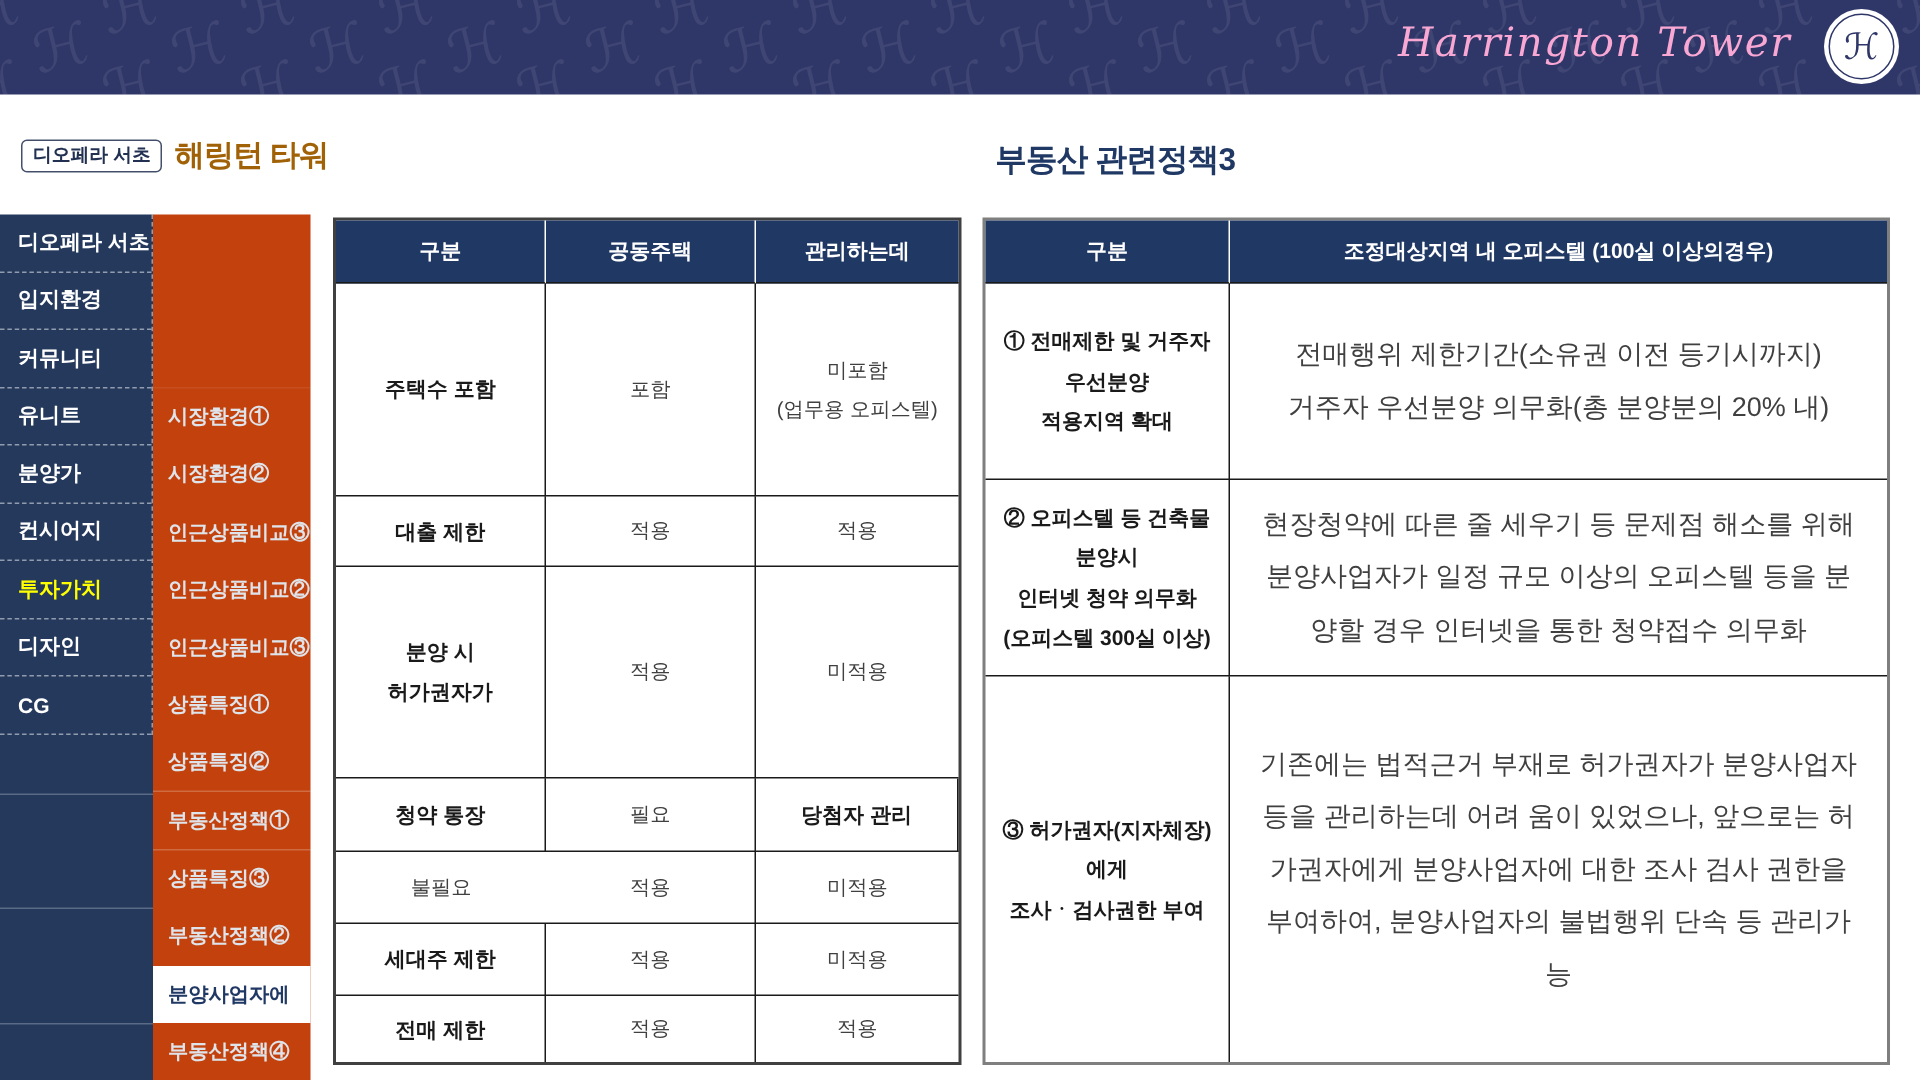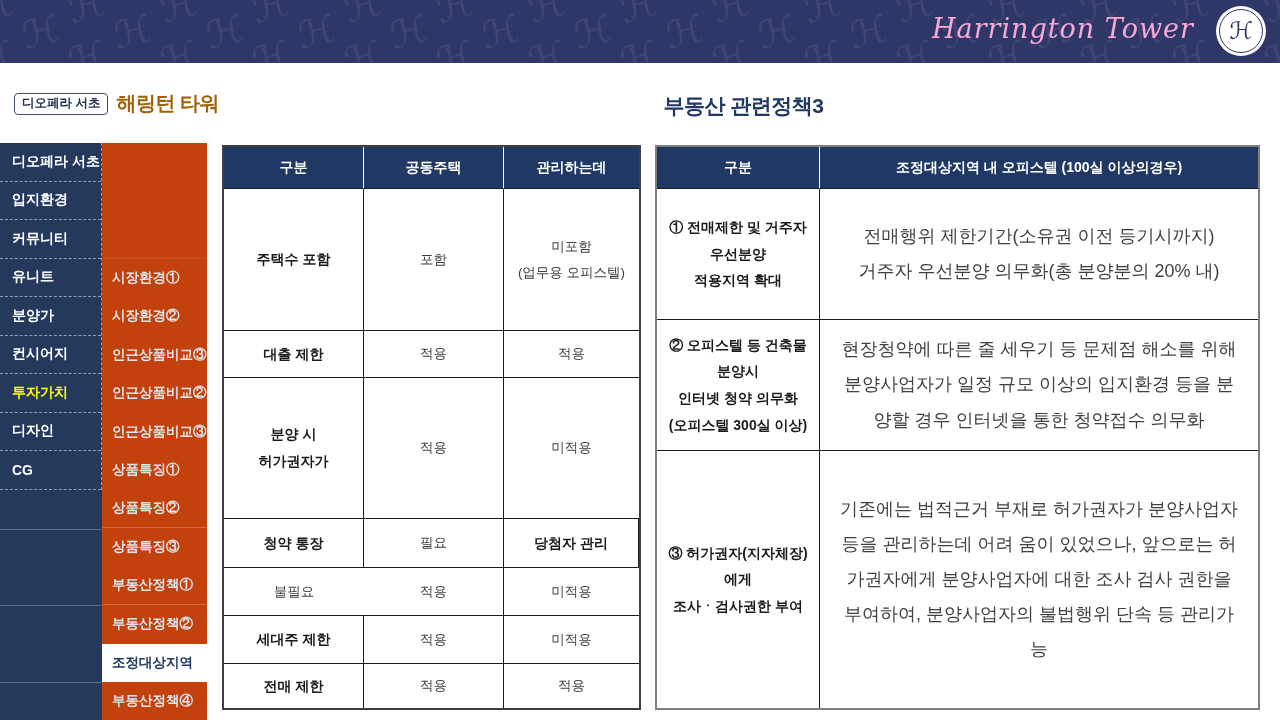--- a/index.html
+++ b/index.html
@@ -183,31 +183,31 @@
         </div>
       <div class="s-item">
           <span>인근상품비교③</span>
         </div>
       <div class="s-item">
           <span>상품특징①</span>
         </div>
       <div class="s-item sep">
           <span>상품특징②</span>
         </div>
-      <div class="s-item">
-          <span>상품특징③</span>
-        </div>
       <div class="s-item sep">
           <span>부동산정책①</span>
         </div>
       <div class="s-item">
+          <span>상품특징③</span>
+        </div>
+      <div class="s-item">
           <span>부동산정책②</span>
         </div>
       <div class="s-item active">
-          <span>조정대상지역</span>
+          <span>분양사업자에</span>
         </div>
       <div class="s-item">
           <span>부동산정책④</span>
         </div>
     </div>
   </nav>
 
   <section class="grid ltable">
     <div class="cell th">구분</div>
     <div class="cell th">공동주택</div>
@@ -249,20 +249,20 @@
     <div class="cell th ce">조정대상지역 내 오피스텔 (100실 이상의경우)</div>
 
     <div class="cell tl">① 전매제한 및 거주자 우선분양
 적용지역 확대</div>
     <div class="cell td ce">전매행위 제한기간(소유권 이전 등기시까지)
 거주자 우선분양 의무화(총 분양분의 20% 내)</div>
 
     <div class="cell tl">② 오피스텔 등 건축물 분양시
 인터넷 청약 의무화
 (오피스텔 300실 이상)</div>
-    <div class="cell td ce">현장청약에 따른 줄 세우기 등 문제점 해소를 위해 분양사업자가 일정 규모 이상의 입지환경 등을 분양할 경우 인터넷을 통한 청약접수 의무화</div>
+    <div class="cell td ce">현장청약에 따른 줄 세우기 등 문제점 해소를 위해 분양사업자가 일정 규모 이상의 오피스텔 등을 분양할 경우 인터넷을 통한 청약접수 의무화</div>
 
     <div class="cell tl re">③ 허가권자(지자체장)에게
 조사ㆍ검사권한 부여</div>
     <div class="cell td ce re">기존에는 법적근거 부재로 허가권자가 분양사업자 등을 관리하는데 어려 움이 있었으나, 앞으로는 허가권자에게 분양사업자에 대한 조사 검사 권한을 부여하여, 분양사업자의 불법행위 단속 등 관리가능</div>
   </section>
 
 </div>
 
 </body></html>

